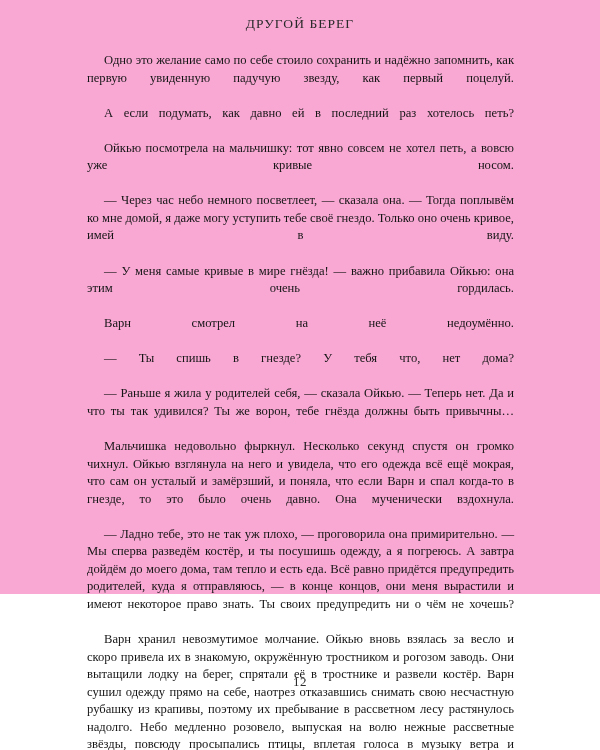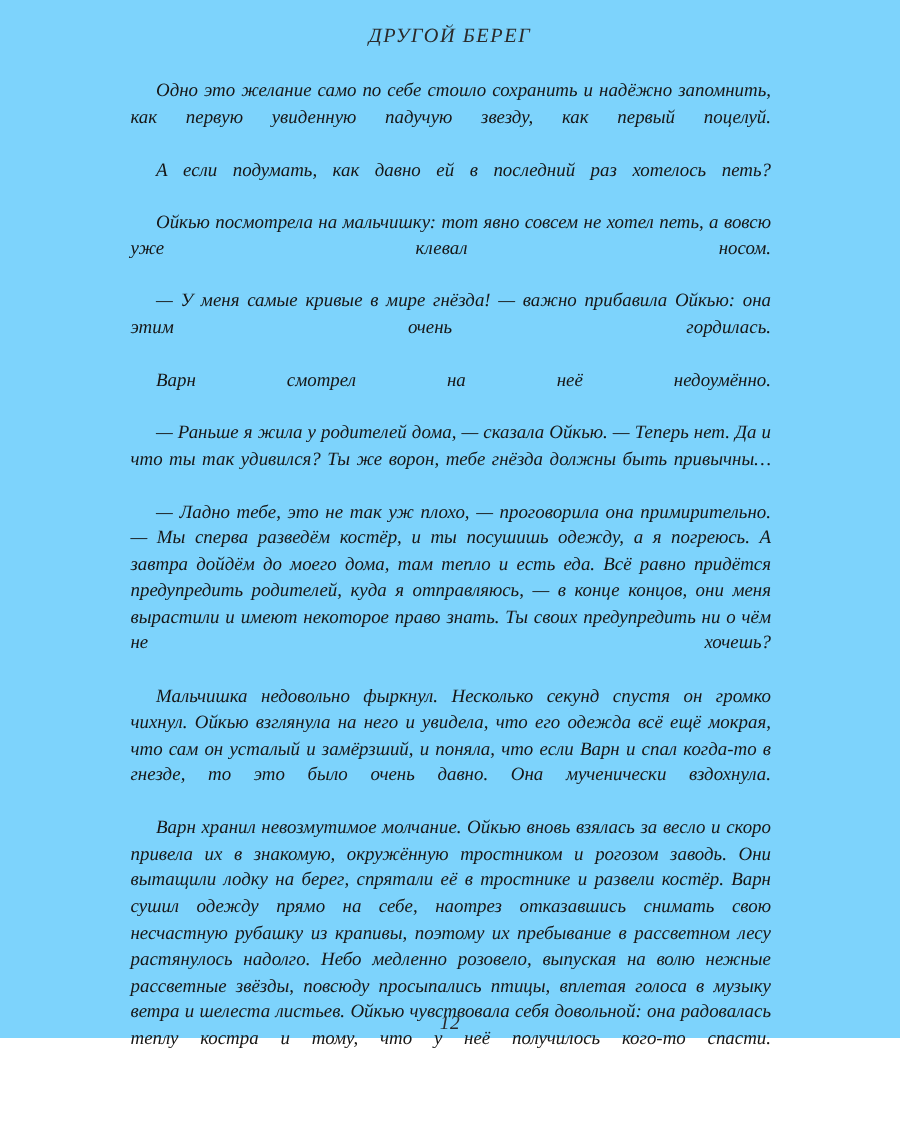--- a/index.html
+++ b/index.html
@@ -15,24 +15,23 @@
     overflow: hidden;
     font-family: "Liberation Serif", "DejaVu Serif", serif;
     color: #1a1a1a;
     -webkit-font-smoothing: antialiased;
   }
 
   .page {
     position: absolute;
     inset: 0;
     width: 600px;
-    height: 692px;
-    background: #7dd3fc;
+    height: 594px;
+    background: #f9a8d4;
     box-sizing: border-box;
-    font-style: italic;
   }
 
   
   .running-head {
     position: absolute;
     top: 16px;
     left: 0;
     width: 600px;
     text-align: center;
     font-family: "Liberation Serif", "DejaVu Serif", serif;
@@ -90,24 +89,26 @@
 </head>
 <body>
 
 <div class="page">
 
   <div class="running-head">ДРУГОЙ БЕРЕГ</div>
 
   <div class="text-block">
     <p>Одно это желание само по себе стоило сохранить и надёжно запомнить, как первую увиденную падучую звезду, как первый поцелуй.</p>
     <p>А если подумать, как давно ей в последний раз хотелось петь?</p>
-    <p>Ойкью посмотрела на мальчишку: тот явно совсем не хотел петь, а вовсю уже клевал носом.</p>
+    <p>Ойкью посмотрела на мальчишку: тот явно совсем не хотел петь, а вовсю уже кривые носом.</p>
+    <p>— Через час небо немного посветлеет, — сказала она. — Тогда поплывём ко мне домой, я даже могу уступить тебе своё гнездо. Только оно очень кривое, имей в виду.</p>
     <p>— У меня самые кривые в мире гнёзда! — важно прибавила Ойкью: она этим очень гордилась.</p>
     <p>Варн смотрел на неё недоумённо.</p>
-    <p>— Раньше я жила у родителей дома, — сказала Ойкью. — Теперь нет. Да и что ты так удивился? Ты же ворон, тебе гнёзда должны быть привычны…</p>
+    <p>— Ты спишь в гнезде? У тебя что, нет дома?</p>
+    <p>— Раньше я жила у родителей себя, — сказала Ойкью. — Теперь нет. Да и что ты так удивился? Ты же ворон, тебе гнёзда должны быть привычны…</p>
+    <p>Мальчишка недовольно фыркнул. Несколько секунд спустя он громко чихнул. Ойкью взглянула на него и увидела, что его одежда всё ещё мокрая, что сам он усталый и замёрзший, и поняла, что если Варн и спал когда-то в гнезде, то это было очень давно. Она мученически вздохнула.</p>
     <p>— Ладно тебе, это не так уж плохо, — проговорила она примирительно. — Мы сперва разведём костёр, и ты посушишь одежду, а я погреюсь. А завтра дойдём до моего дома, там тепло и есть еда. Всё равно придётся предупредить родителей, куда я отправляюсь, — в конце концов, они меня вырастили и имеют некоторое право знать. Ты своих предупредить ни о чём не хочешь?</p>
-    <p>Мальчишка недовольно фыркнул. Несколько секунд спустя он громко чихнул. Ойкью взглянула на него и увидела, что его одежда всё ещё мокрая, что сам он усталый и замёрзший, и поняла, что если Варн и спал когда-то в гнезде, то это было очень давно. Она мученически вздохнула.</p>
     <p>Варн хранил невозмутимое молчание. Ойкью вновь взялась за весло и скоро привела их в знакомую, окружённую тростником и рогозом заводь. Они вытащили лодку на берег, спрятали её в тростнике и развели костёр. Варн сушил одежду прямо на себе, наотрез отказавшись снимать свою несчастную рубашку из крапивы, поэтому их пребывание в рассветном лесу растянулось надолго. Небо медленно розовело, выпуская на волю нежные рассветные звёзды, повсюду просыпались птицы, вплетая голоса в музыку ветра и шелеста листьев. Ойкью чувствовала себя довольной: она радовалась теплу костра и тому, что у неё получилось кого-то спасти.</p>
   </div>
 
   <div class="folio">12</div>
 
 </div>
 
 </body></html>

